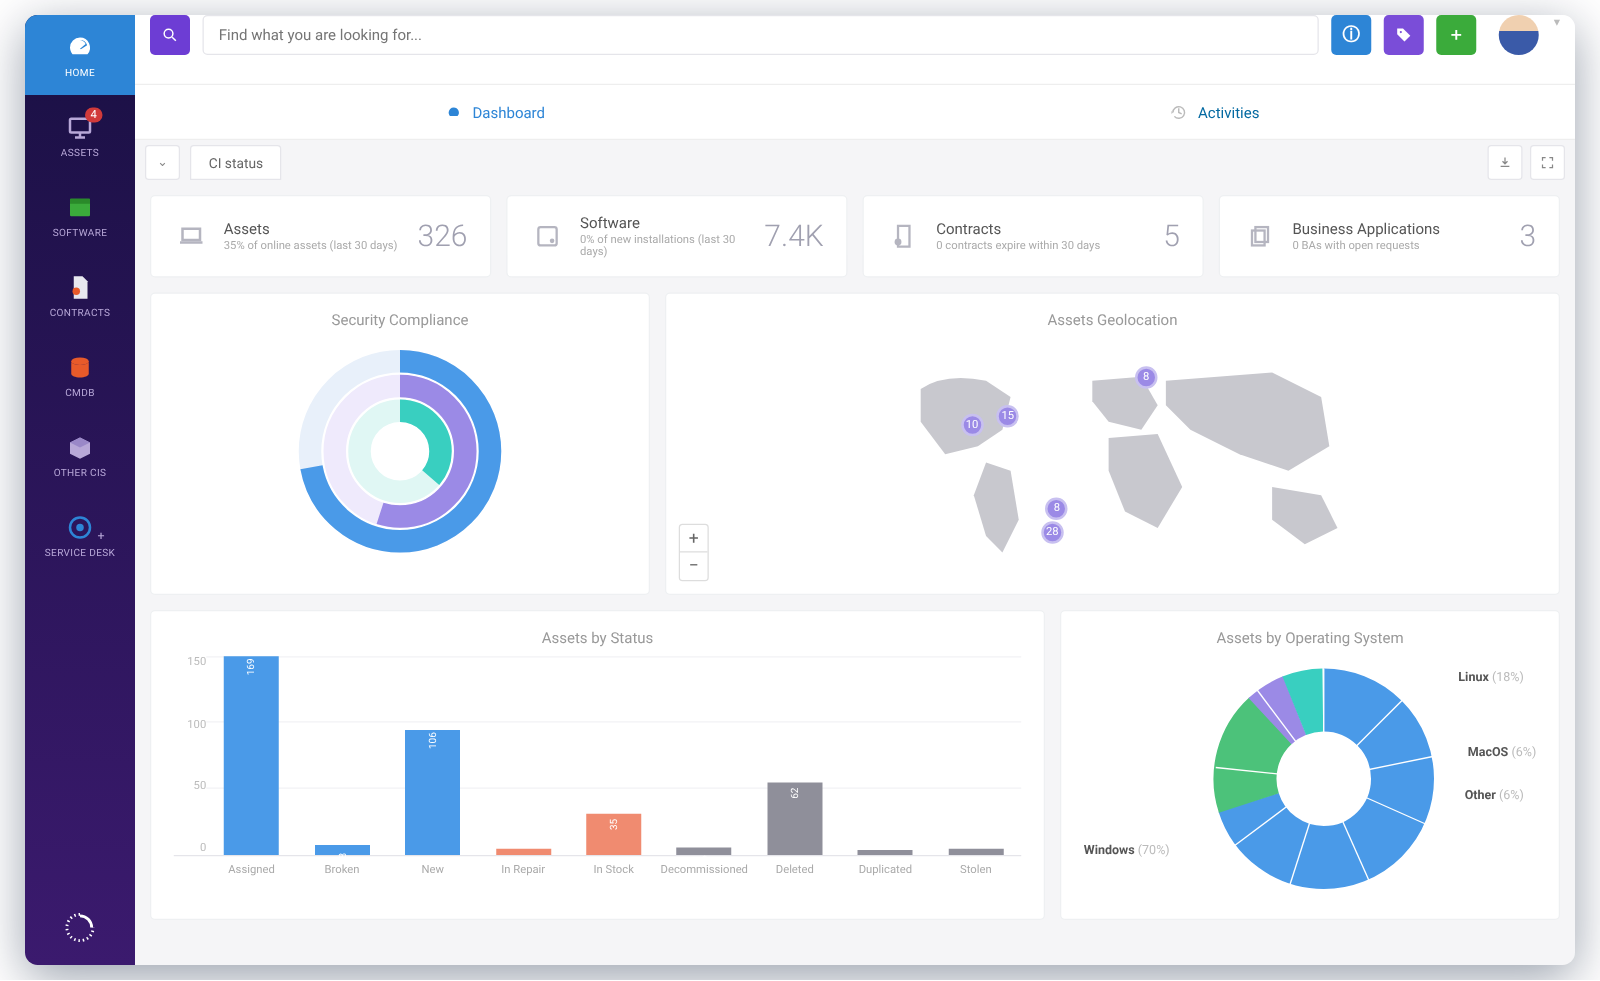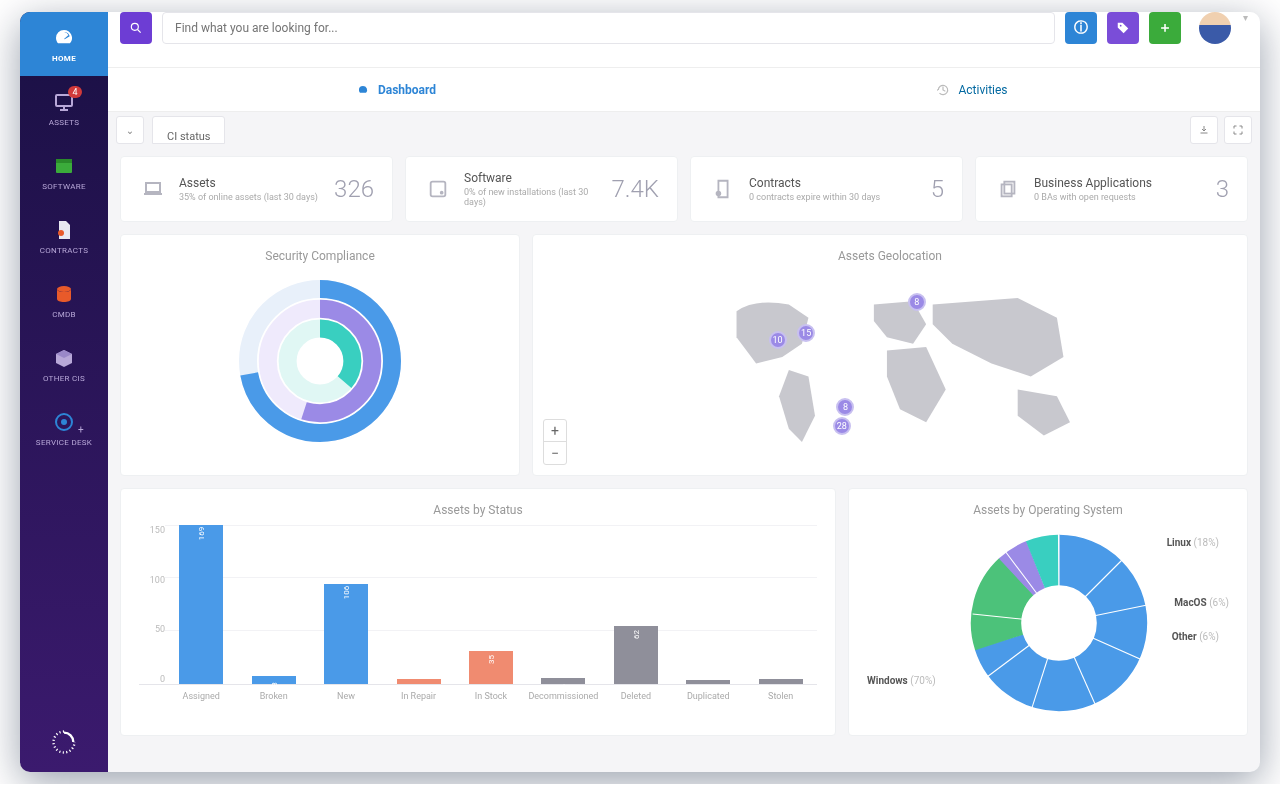--- a/index.html
+++ b/index.html
@@ -1,42 +1,42 @@
 <!DOCTYPE html>
 <html><head>
 <meta charset="utf-8">
 <style>
 * { margin: 0; padding: 0; box-sizing: border-box; font-family: -apple-system, BlinkMacSystemFont, "Segoe UI", Roboto, sans-serif; }
 body { background: #fff; overflow: hidden; }
 .frame { width: 1240px; height: 760px; margin: 12px auto; background: #f5f5f7; border-radius: 10px; overflow: hidden; position: relative; box-shadow: 0 10px 40px rgba(0,20,50,.4); }
 .sidebar { position: absolute; left: 0; top: 0; bottom: 0; width: 88px; background: linear-gradient(180deg, #1a1044 0%, #3b1a6e 100%); display: flex; flex-direction: column; align-items: center; padding-top: 0; }
 .side-item { width: 100%; height: 64px; display: flex; flex-direction: column; align-items: center; justify-content: center; cursor: pointer; position: relative; }
-.side-item.active { background: #2d85d6; font-weight: bold; }
+.side-item.active { background: #2d85d6; }
 .side-item svg { width: 24px; height: 24px; }
 .side-label { font-size: 8px; color: #b8a8d8; margin-top: 4px; text-transform: uppercase; letter-spacing: .3px; }
 .side-item.active .side-label { color: #fff; }
 .side-badge { position: absolute; top: 10px; left: 48px; background: #d13a3a; color: #fff; font-size: 9px; border-radius: 8px; padding: 1px 4px; min-width: 14px; text-align: center; }
 .side-ext { position: absolute; top: 28px; left: 58px; font-size: 10px; color: #b8a8d8; }
 .side-bottom { margin-top: auto; padding-bottom: 16px; width: 100%; display: flex; justify-content: center; }
 .main { position: absolute; left: 88px; right: 0; top: 0; bottom: 0; display: flex; flex-direction: column; }
 .topbar { height: 56px; background: #fff; display: flex; align-items: flex-start; padding: 0 12px; gap: 10px; border-bottom: 1px solid #eee; }
 .search-btn { width: 32px; height: 32px; background: #6d3dd4; border-radius: 4px; display: flex; align-items: center; justify-content: center; cursor: pointer; }
 .search-input { flex: 1; height: 32px; border: 1px solid #e5e5ea; border-radius: 4px; padding: 0 12px; font-size: 12px; color: #555; }
 .top-icon { width: 32px; height: 32px; border-radius: 4px; display: flex; align-items: center; justify-content: center; cursor: pointer; color: #fff; font-weight: bold; font-size: 14px; }
 .top-blue { background: #2d85d6; }
 .top-purple { background: #7a4dd8; }
 .top-green { background: #3bab3b; }
 .avatar { width: 32px; height: 32px; border-radius: 50%; background: linear-gradient(180deg,#f0d0b0 40%,#3a5aa8 40%); margin-left: 8px; cursor: pointer; }
 .chev { color: #bbb; font-size: 10px; margin-left: 2px; }
 .tabs { height: 44px; background: #fff; display: flex; border-bottom: 1px solid #eee; }
 .tab { flex: 1; display: flex; align-items: center; justify-content: center; gap: 8px; font-size: 12px; cursor: pointer; color: #0369a1; }
-.tab.active { color: #2d85d6; font-weight: 700; }
+.tab.active { color: #2d85d6; font-weight: 400; }
 .filterbar { height: 36px; display: flex; align-items: center; padding: 0 8px; gap: 8px; }
 .filter-chev { width: 28px; height: 28px; background: #fff; border: 1px solid #e5e5ea; border-radius: 3px; display: flex; align-items: center; justify-content: center; cursor: pointer; color: #888; font-size: 10px; }
-.filter-tab { height: 28px; background: #fff; border: 1px solid #e5e5ea; border-radius: 3px 3px 0 0; padding: 0 14px; display: flex; align-items: flex-end; font-size: 11px; color: #666; cursor: pointer; }
+.filter-tab { height: 28px; background: #fff; border: 1px solid #e5e5ea; border-radius: 3px 3px 0 0; padding: 0 14px; display: flex; align-items: center; font-size: 11px; color: #666; cursor: pointer; }
 .filter-actions { margin-left: auto; display: flex; gap: 6px; }
 .content { flex: 1; overflow: auto; padding: 8px 12px 16px; }
 .kpis { display: flex; gap: 12px; margin-bottom: 12px; }
 .kpi { flex: 1; background: #fff; border-radius: 4px; padding: 14px 18px; display: flex; align-items: center; gap: 12px; border: 1px solid #eef0f2; }
 .kpi-icon { width: 28px; height: 28px; display: flex; align-items: center; justify-content: center; color: #b5b5c0; }
 .kpi-text { flex: 1; }
 .kpi-title { font-size: 12px; color: #555; }
 .kpi-sub { font-size: 9px; color: #aaa; margin-top: 2px; }
 .kpi-val { font-size: 24px; color: #a0a0b0; font-weight: 300; }
 .row2 { display: flex; gap: 12px; margin-bottom: 12px; }

